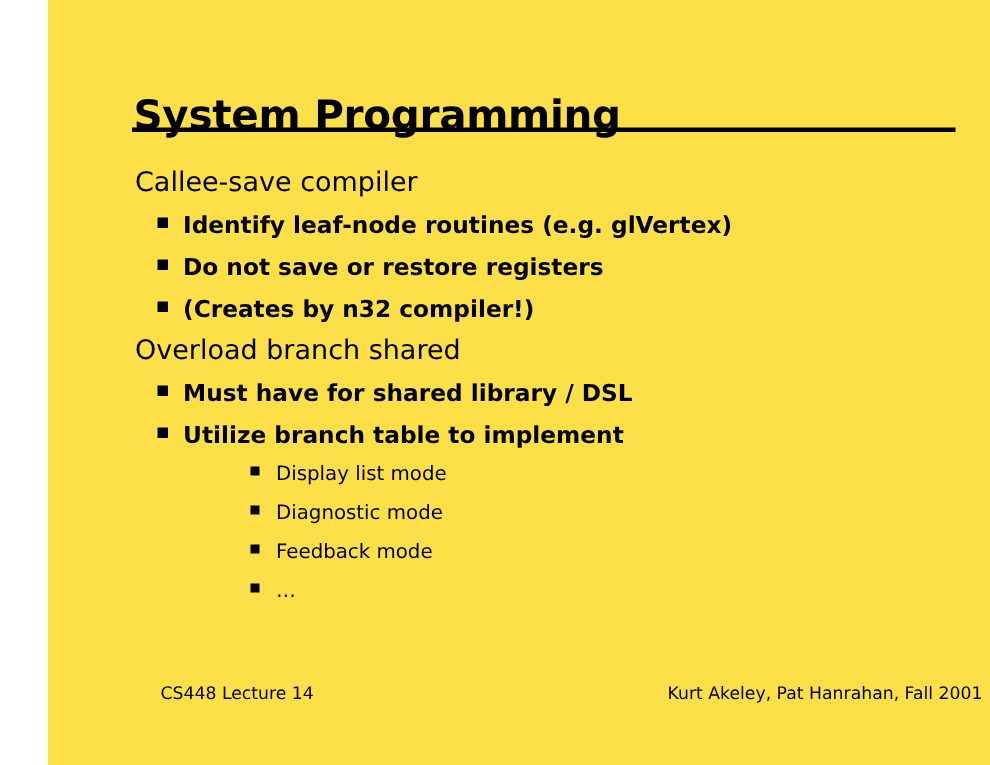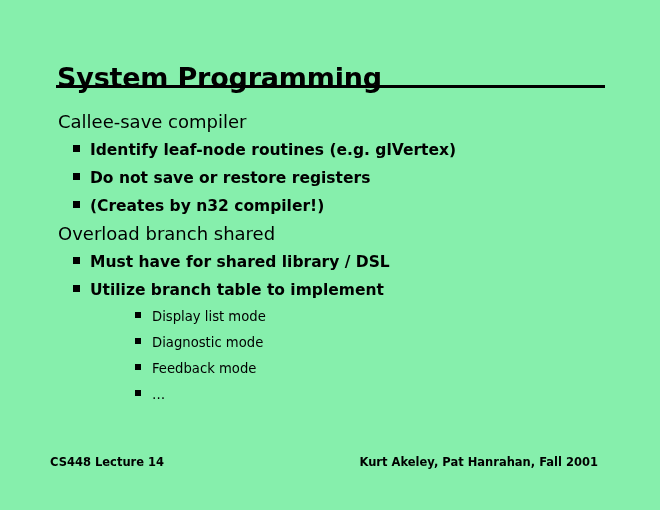--- a/index.html
+++ b/index.html
@@ -13,21 +13,22 @@
     position: relative;
     overflow: hidden;
     font-family: "DejaVu Sans", "Liberation Sans", sans-serif;
     color: #000000;
     -webkit-font-smoothing: antialiased;
   }
 
   .slide {
     position: absolute;
     inset: 0;
-    background: #86efac;
+    background: #fde047;
+    margin-left: 32px;
   }
 
   
   .slide-title {
     position: absolute;
     left: 57px;
     top: 43px;
     font-size: 27px;
     font-weight: bold;
     letter-spacing: -0.2px;
@@ -104,28 +105,28 @@
     transform: translateY(-3px);
   }
 
   .bullet-text {
     display: inline-block;
   }
 
   
   .footer {
     position: absolute;
-    left: 50px;
+    left: 75px;
     top: 455px;
     width: 548px;
     display: flex;
     justify-content: space-between;
     align-items: center;
     font-size: 11.5px;
-    font-weight: bold;
+    font-weight: normal;
     white-space: nowrap;
   }
 </style>
 </head>
 <body>
 
 <div class="slide">
 
   <h1 class="slide-title">System Programming</h1>
 

